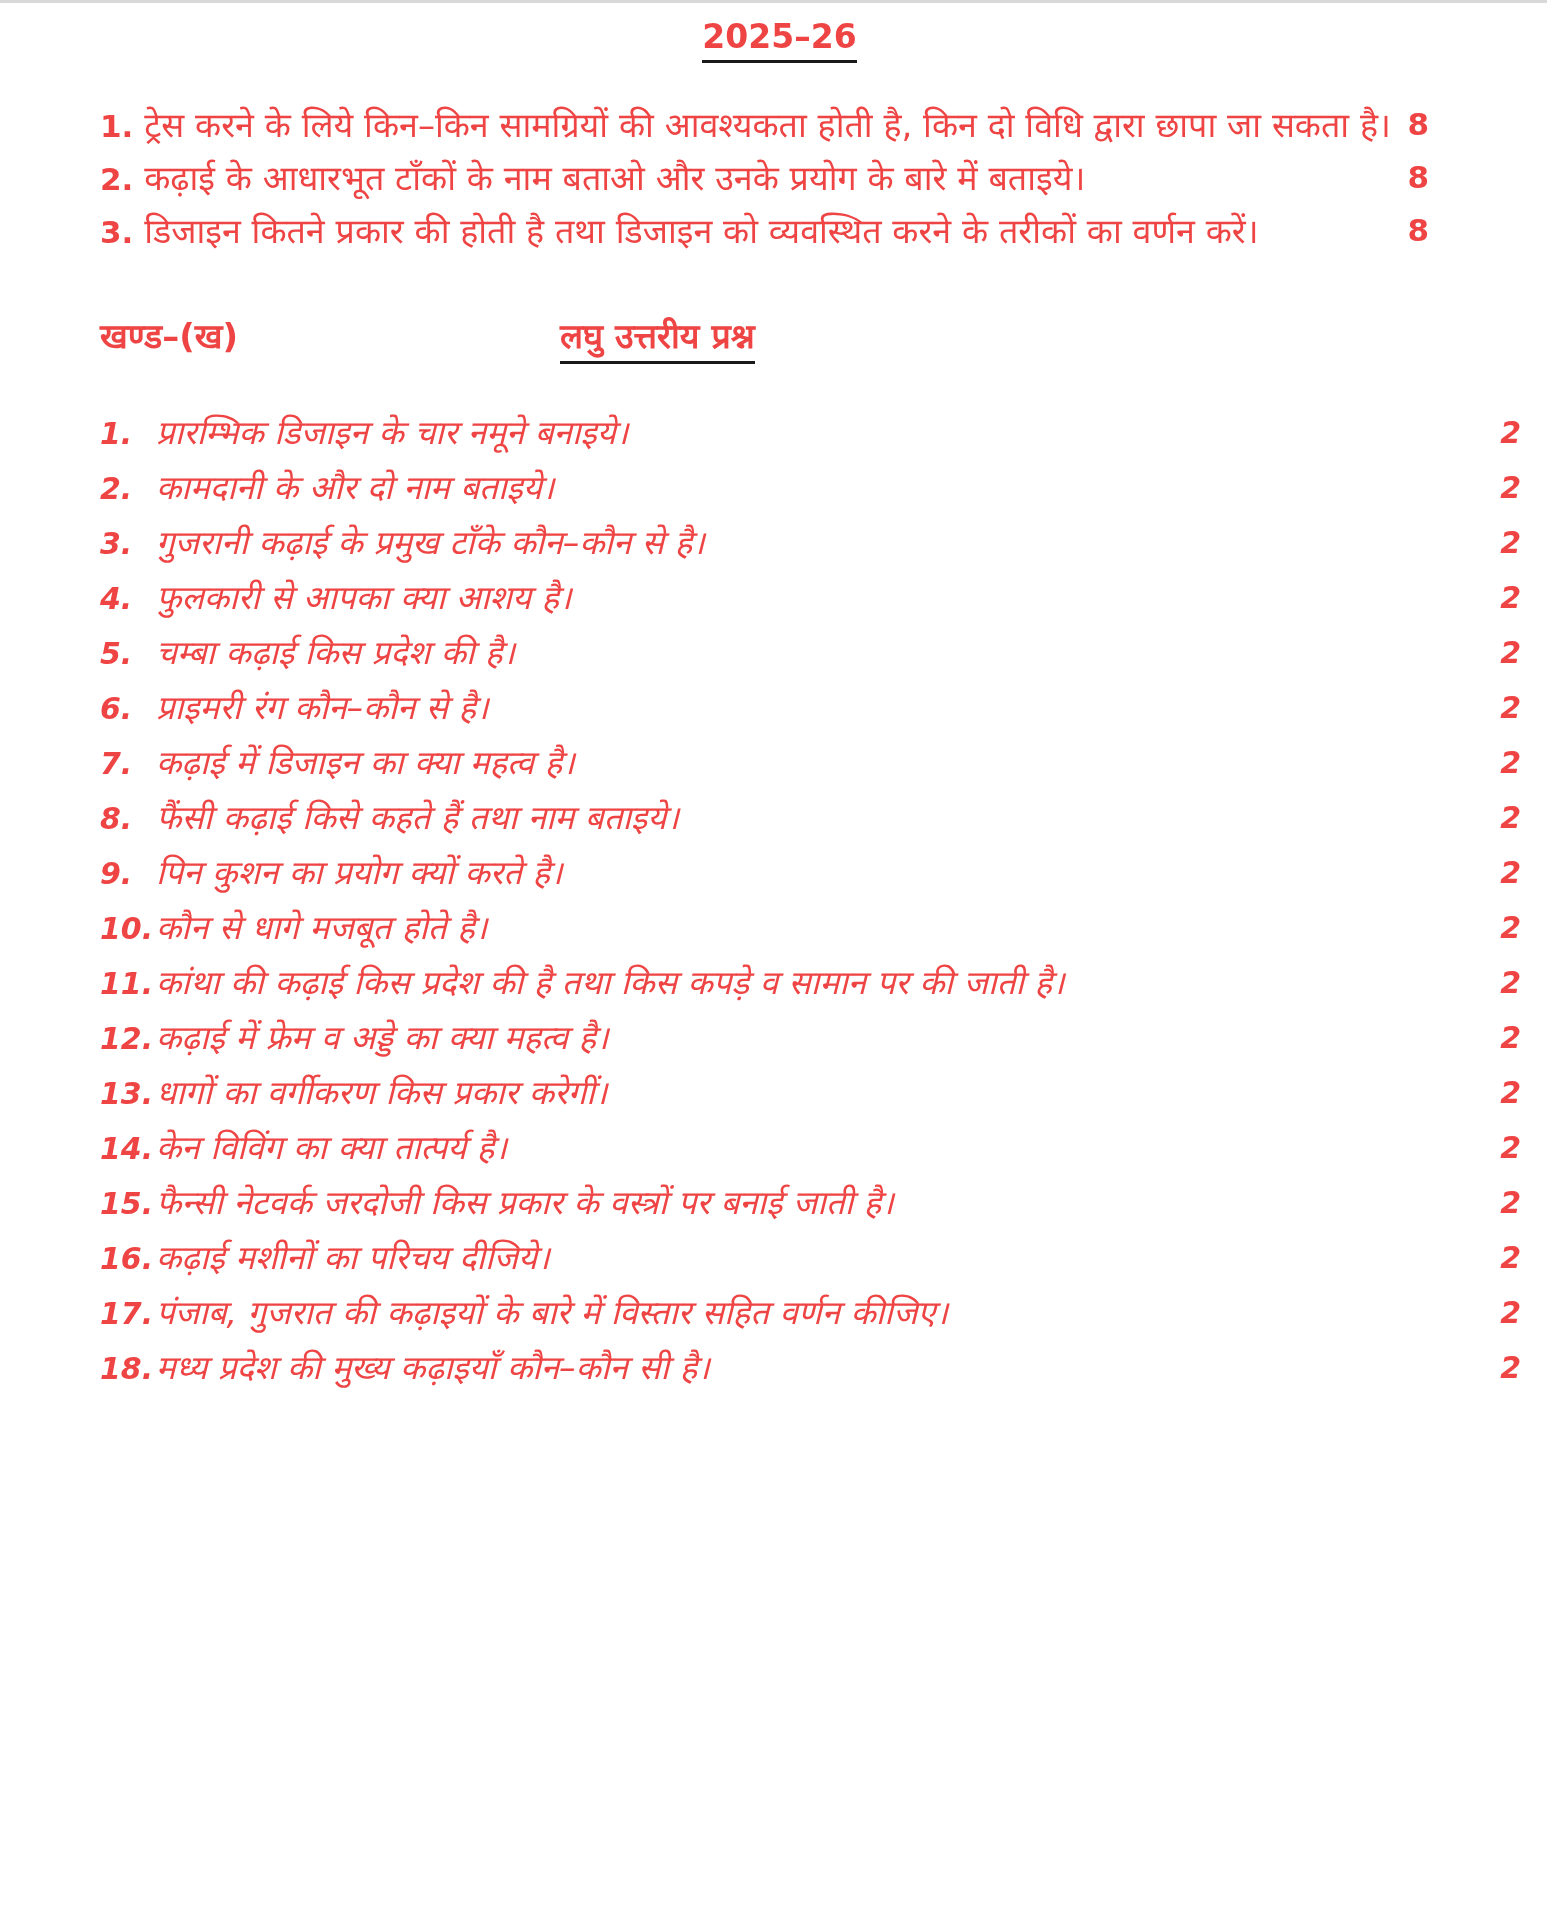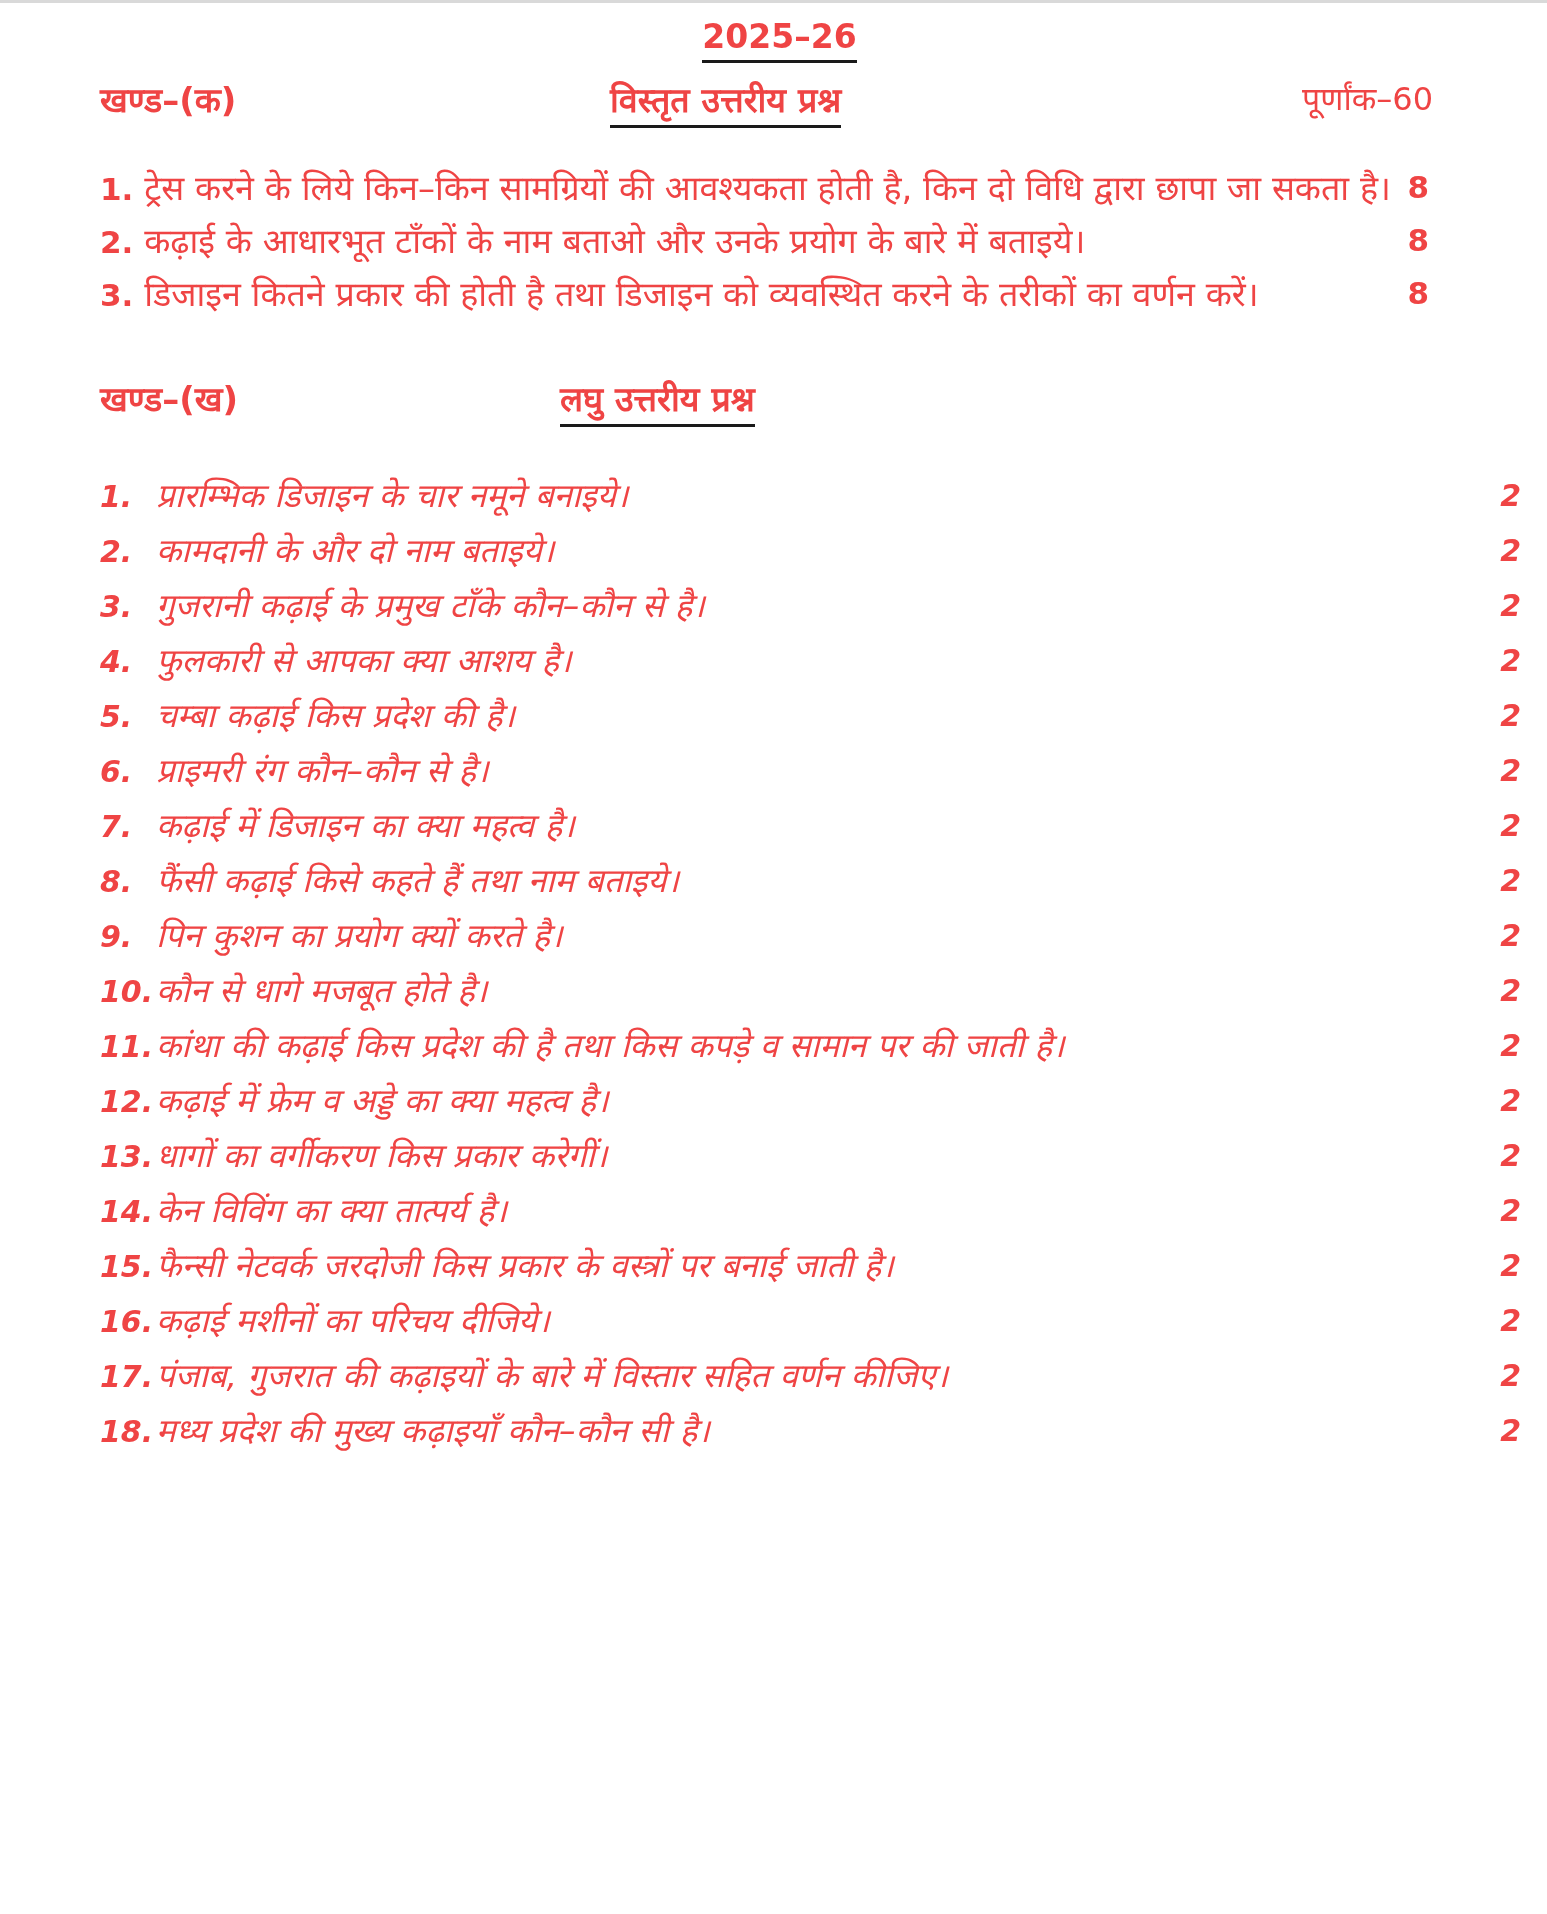--- a/index.html
+++ b/index.html
@@ -53,25 +53,20 @@
 </head>
 <body>
 
 <div class="page">
   <div class="content">
 
     <div class="head">
       <div class="head-line"><span class="u b">2025–26</span></div>
     </div>
 
-    <div class="sec-row" id="secA">
-      <span class="sec-label">खण्ड–(क)</span>
-      <span class="sec-title u">विस्तृत उत्तरीय प्रश्न</span>
-      <span class="sec-marks">पूर्णांक–60</span>
-    </div>
 
     <div class="qa-list">
       <div class="qa">
         <p class="qa-text"><span class="num">1.</span> <span>ट्रेस करने के लिये किन–किन सामग्रियों की आवश्यकता होती है, किन दो विधि द्वारा छापा जा सकता है।</span></p>
         <span class="mark">8</span>
       </div>
       <div class="qa">
         <p class="qa-text"><span class="num">2.</span> <span>कढ़ाई के आधारभूत टाँकों के नाम बताओ और उनके प्रयोग के बारे में बताइये।</span></p>
         <span class="mark">8</span>
       </div>

